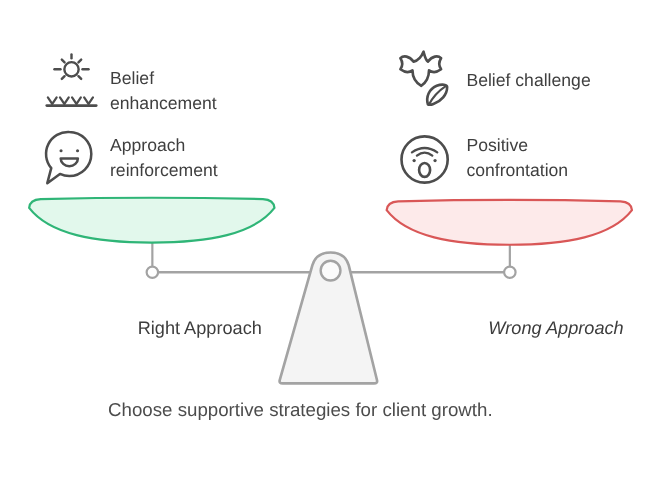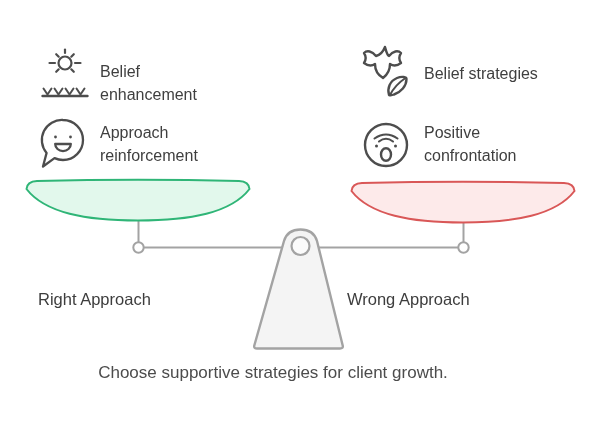--- a/index.html
+++ b/index.html
@@ -12,25 +12,25 @@
 
   .item-label {
     position:absolute; font-size:16px; line-height:23px; color:#3f3f3f;
   }
   #label-belief-enhancement   { left:100px; top:50px;  width:112px;margin-top:10px; }
   #label-positive-reinforce   { left:100px; top:121px; width:128px; }
   #label-belief-challenge     { left:424px; top:62px;  width:170px; white-space:nowrap; }
   #label-negative-confront    { left:424px; top:121px; width:128px; }
 
   .pan-label {
-    position:absolute; top:290px; width:200px; text-align:left;
+    position:absolute; top:290px; width:200px; text-align:right;
     font-size:16.5px; color:#3d3d3d;
   }
   #right-approach-label { left:38px; }
-  #wrong-approach-label { left:347px; }
+  #wrong-approach-label { left:367px;font-style:italic; }
 
   .caption {
     position:absolute; left:0; top:363px; width:546px; text-align:center;
     font-size:17px; color:#4c4c4c;
   }
 
   .icon { position:absolute; }
   .icon svg path, .icon svg line, .icon svg circle, .icon svg ellipse, .icon svg polyline {
     vector-effect:none;
   }
@@ -69,21 +69,21 @@
   </div>
   <div class="item-label" id="label-positive-reinforce">Approach reinforcement</div>
 
   <div class="icon" style="left:360px; top:44px;">
     <svg width="54" height="58" viewBox="0 0 54 58" fill="none" stroke="#4d4d4d" stroke-width="2.4" stroke-linecap="round" stroke-linejoin="round">
       <path d="M25 3 C23 8 20 11 16 12 C12 7 7 6 4 9 C6 12 6 16 4 19 C8 22 12 22 15 20 C15 26 18 31 23 34 C27 31 30 26 30 20 C33 22 37 22 41 19 C39 16 39 12 41 9 C38 6 33 7 29 12 C27 11 26 6.5 25 3 Z"></path>
       <path d="M29 51 C27 44 30 37 37 34 C42 32 46.5 33 46.5 35 C46.5 42 41 48 34 50.5 C32 51.3 30 51.3 29 51 Z"></path>
       <path d="M30 51 C33 45 38 39 45.5 34" stroke-width="2"></path>
     </svg>
   </div>
-  <div class="item-label" id="label-belief-challenge">Belief strategies</div>
+  <div class="item-label" id="label-belief-challenge">Belief challenge</div>
 
   <div class="icon" style="left:362px; top:121px;">
     <svg width="48" height="48" viewBox="0 0 48 48" fill="none" stroke="#4d4d4d" stroke-width="2.4" stroke-linecap="round">
       <circle cx="24" cy="24" r="21"></circle>
       <circle cx="14.5" cy="25" r="1.5" fill="#4d4d4d" stroke="none"></circle>
       <circle cx="33.5" cy="25" r="1.5" fill="#4d4d4d" stroke="none"></circle>
       <ellipse cx="24" cy="33.5" rx="5" ry="6.3"></ellipse>
       <path d="M 12.5,17.5 Q 24,9.5 35.5,17.5" stroke-width="2.1" fill="none"></path>
       <path d="M 17,20.5 Q 24,15 31,20.5" stroke-width="2.1" fill="none"></path>
     </svg>

